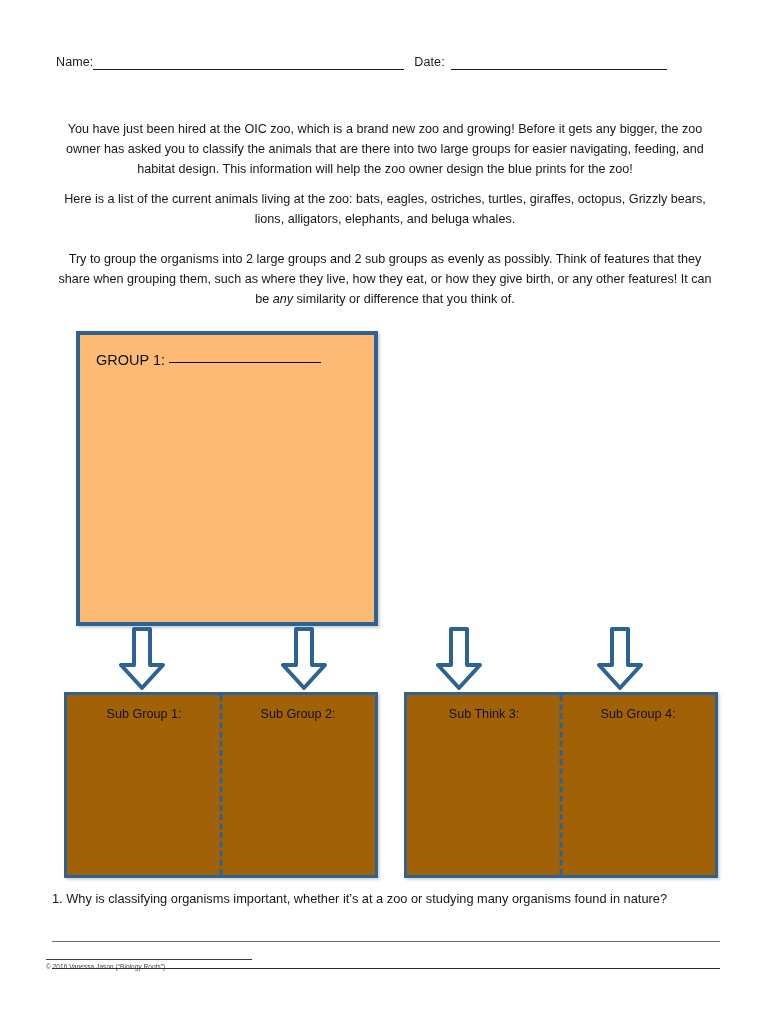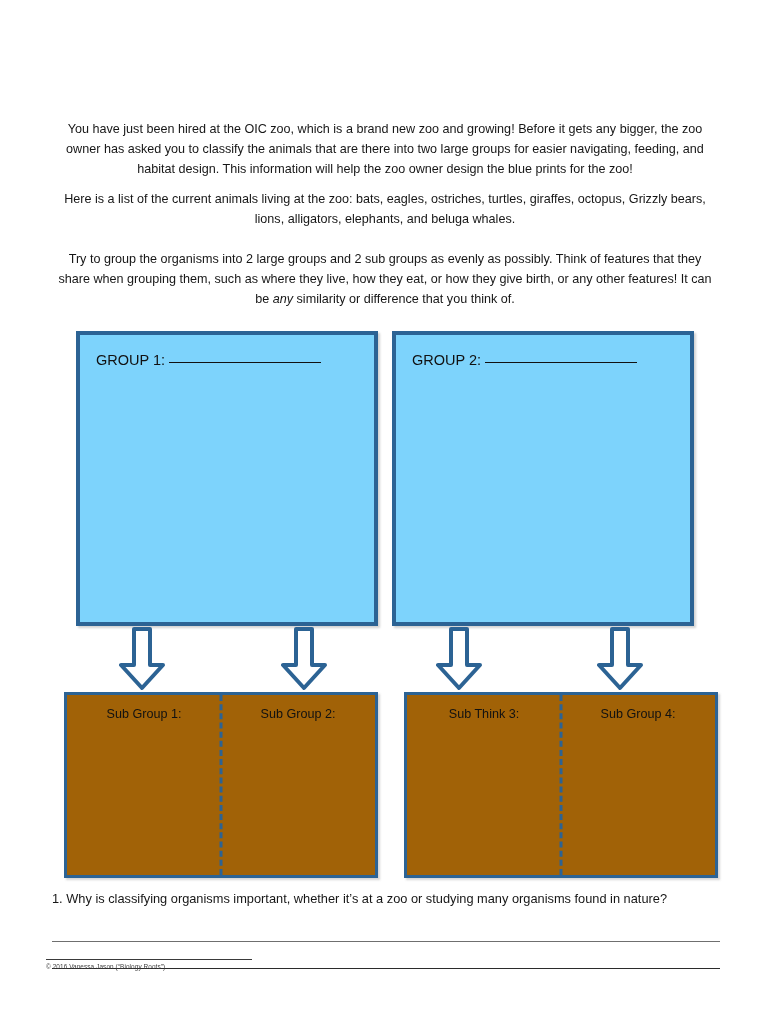--- a/index.html
+++ b/index.html
@@ -90,21 +90,21 @@
   }
   .para.p1 { top: 119px; }
   .para.p2 { top: 189px; }
   .para.p3 { top: 249px; }
   .para em { font-style: italic; }
 
   
   .group-box {
     position: absolute;
     border: 4px solid #2c6394;
-    background: #7dd3fc;
+    background: #fdba74;
     box-sizing: border-box;
     box-shadow: 1.5px 1.5px 2px rgba(120,120,120,0.33);
   }
   #group-box-1 { left: 76px;  top: 331px; width: 302px; height: 295px; }
   #group-box-2 { left: 392px; top: 331px; width: 302px; height: 295px; }
 
   .group-label {
     position: absolute;
     left: 16px;
     top: 14px;
@@ -198,39 +198,41 @@
     font-size: 6.4px;
     color: #3d3d3d;
     letter-spacing: .1px;
   }
 </style>
 </head>
 <body>
 
 <div class="page">
 
+  <div class="namedate">
+    <span class="nd-label">Name:</span>
+    <span class="nd-rule name"></span>
+    <span class="nd-label">Date:</span>
+    <span class="nd-gap"></span>
+    <span class="nd-rule date"></span>
+  </div>
 
 
   <div class="para p2">Here is a list of the current animals living at the zoo: bats, eagles, ostriches, turtles, giraffes, octopus, Grizzly bears, lions, alligators, elephants, and beluga whales.</div>
   <div class="para p1">You have just been hired at the OIC zoo, which is a brand new zoo and growing! Before it gets any bigger, the zoo owner has asked you to classify the animals that are there into two large groups for easier navigating, feeding, and habitat design. This information will help the zoo owner design the blue prints for the zoo!</div>
   <div class="para p3">
     <span>Try to group the organisms into 2 large groups and 2 sub groups as evenly as possibly. Think of features that they share when grouping them, such as where they live, how they eat, or how they give birth, or any other features! It can be </span><em>any</em><span> similarity or difference that you think of.</span>
   </div>
 
   <div class="group-box" id="group-box-1">
     <div class="group-label">
       <span>GROUP 1:</span><span class="blank"></span>
     </div>
   </div>
 
-  <div class="group-box" id="group-box-2">
-    <div class="group-label">
-      <span>GROUP 2:</span><span class="blank"></span>
-    </div>
-  </div>
 
   <svg class="arrow" id="arrow-1" viewBox="0 0 46 64">
     <path d="M15 2 L31 2 L31 38 L44 38 L23 61 L2 38 L15 38 Z" fill="#ffffff" stroke="#2c6394" stroke-width="4" stroke-linejoin="round"></path>
   </svg>
   <svg class="arrow" id="arrow-2" viewBox="0 0 46 64">
     <path d="M15 2 L31 2 L31 38 L44 38 L23 61 L2 38 L15 38 Z" fill="#ffffff" stroke="#2c6394" stroke-width="4" stroke-linejoin="round"></path>
   </svg>
   <svg class="arrow" id="arrow-3" viewBox="0 0 46 64">
     <path d="M15 2 L31 2 L31 38 L44 38 L23 61 L2 38 L15 38 Z" fill="#ffffff" stroke="#2c6394" stroke-width="4" stroke-linejoin="round"></path>
   </svg>

